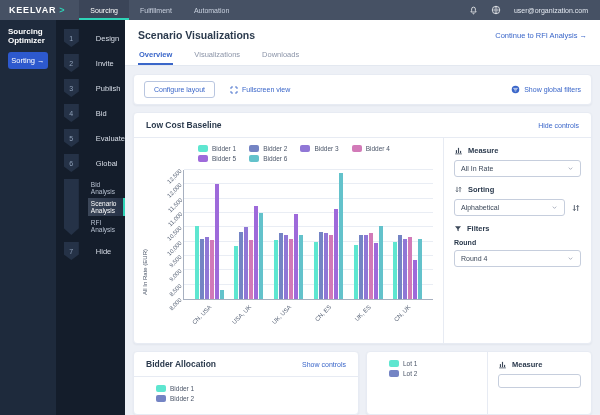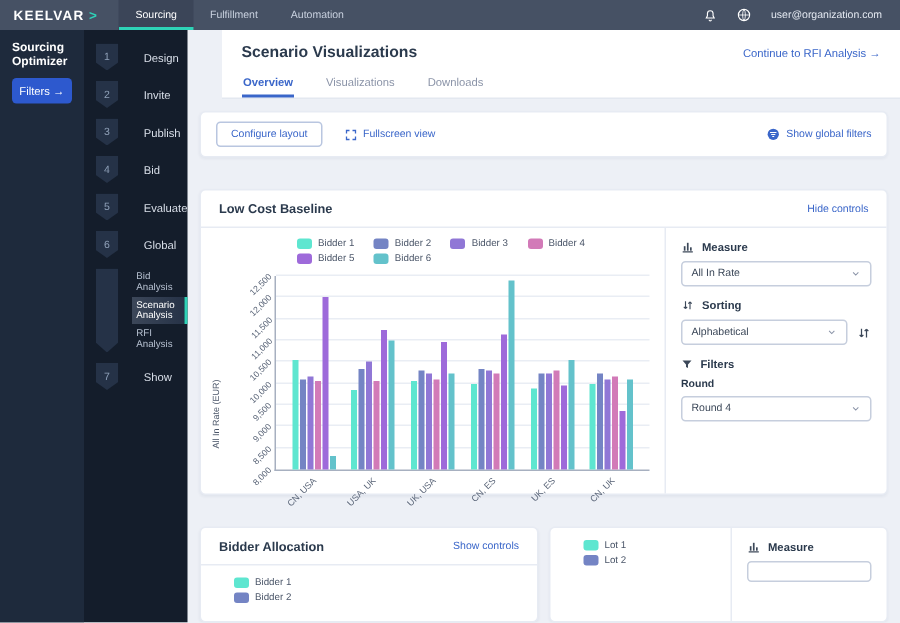--- a/index.html
+++ b/index.html
@@ -29,29 +29,29 @@
   .step-num { flex:none; width:15px; height:18px; background:#253247; clip-path:polygon(0 0,100% 0,100% 70%,50% 100%,0 70%); display:flex; align-items:center; justify-content:center; font-size:7px; color:#8fa0b8; }
   .step-label { margin-left:17px; font-size:7.5px; color:#d9dfe9; }
   .substeps { display:flex; margin-bottom:7px; }
   .sub-connector { flex:none; width:15px; background:#253247; clip-path:polygon(0 0,100% 0,100% 88%,50% 100%,0 88%); }
   .sub-list { flex:1; margin-left:9px; display:flex; flex-direction:column; justify-content:center; gap:1px; }
   .sub-item { font-size:6.5px; color:#b6c0d0; padding:2px 3px; cursor:pointer; }
   .sub-item.active { background:linear-gradient(90deg,#3c4759,#263247); color:#fff; border-right:2px solid #2ed3b7; }
 
   
   .main { flex:1; display:flex; flex-direction:column; min-width:0; }
-  .main-head { background:#fff; padding:9px 13px 0; border-bottom:1px solid #e3e8f0; flex:none;margin-left:23px; }
+  .main-head { background:#fff; padding:9px 13px 0; border-bottom:1px solid #e3e8f0; flex:none; }
   .main-head-row { display:flex; justify-content:space-between; align-items:center; }
   .page-title { font-size:10.5px; font-weight:bold; color:#2b3a4d; }
   .blue-link { color:#3a66c9; font-size:7.5px; text-decoration:none; cursor:pointer; white-space:nowrap; }
   .tabs { display:flex; gap:20px; margin-top:9px; }
   .tab { font-size:7.5px; color:#8b94a8; padding:0 1px 6px; cursor:pointer; }
   .tab.active { color:#3a66c9; font-weight:bold; box-shadow:inset 0 -2px 0 #3a66c9; }
 
-  .content { flex:1; padding:8px 8px 0; display:flex; flex-direction:column; gap:21px; min-height:0; }
+  .content { flex:1; padding:8px 8px 0; display:flex; flex-direction:column; gap:7px; min-height:0; }
   .card { background:#fff; border:1px solid #e7ebf3; border-radius:4px; box-shadow:0 1px 2px rgba(25,39,70,.05); }
 
   
   .toolbar { flex:none; display:flex; align-items:center; gap:15px; padding:6px 10px; }
   .btn-outline { border:1px solid #b9c6e0; background:#fff; color:#3a66c9; border-radius:3px; font-size:7px; padding:4px 9px; cursor:pointer; font-family:inherit; }
   .tool-link { display:flex; align-items:center; gap:4px; color:#3a66c9; font-size:7px; cursor:pointer; }
   .toolbar-right { margin-left:auto; }
 
   
   .chart-card { flex:1; display:flex; flex-direction:column; min-height:0; }
@@ -126,21 +126,21 @@
     </span>
     <span class="topnav-email">user@organization.com</span>
   </div>
 </header>
 
 <div class="shell">
 
   <aside class="sidebar">
     <div class="sidebar-head">
       <div class="sidebar-title">Sourcing Optimizer</div>
-      <button class="publish-btn">Filters →</button>
+      <button class="publish-btn">Sorting →</button>
     </div>
     <div class="steps">
         <div class="step">
           <span class="step-num">1</span>
           <span class="step-label">Design</span>
         </div>
         <div class="step">
           <span class="step-num">2</span>
           <span class="step-label">Invite</span>
         </div>
@@ -163,21 +163,21 @@
         <div class="substeps">
           <div class="sub-connector"></div>
           <div class="sub-list">
             <div class="sub-item">Bid Analysis</div>
             <div class="sub-item active">Scenario Analysis</div>
             <div class="sub-item">RFI Analysis</div>
           </div>
         </div>
         <div class="step">
           <span class="step-num">7</span>
-          <span class="step-label">Show</span>
+          <span class="step-label">Hide</span>
         </div>
       </div>
   </aside>
 
   <main class="main">
     <div class="main-head">
       <div class="main-head-row">
         <div class="page-title">Scenario Visualizations</div>
         <a class="blue-link">Continue to RFI Analysis →</a>
       </div>

